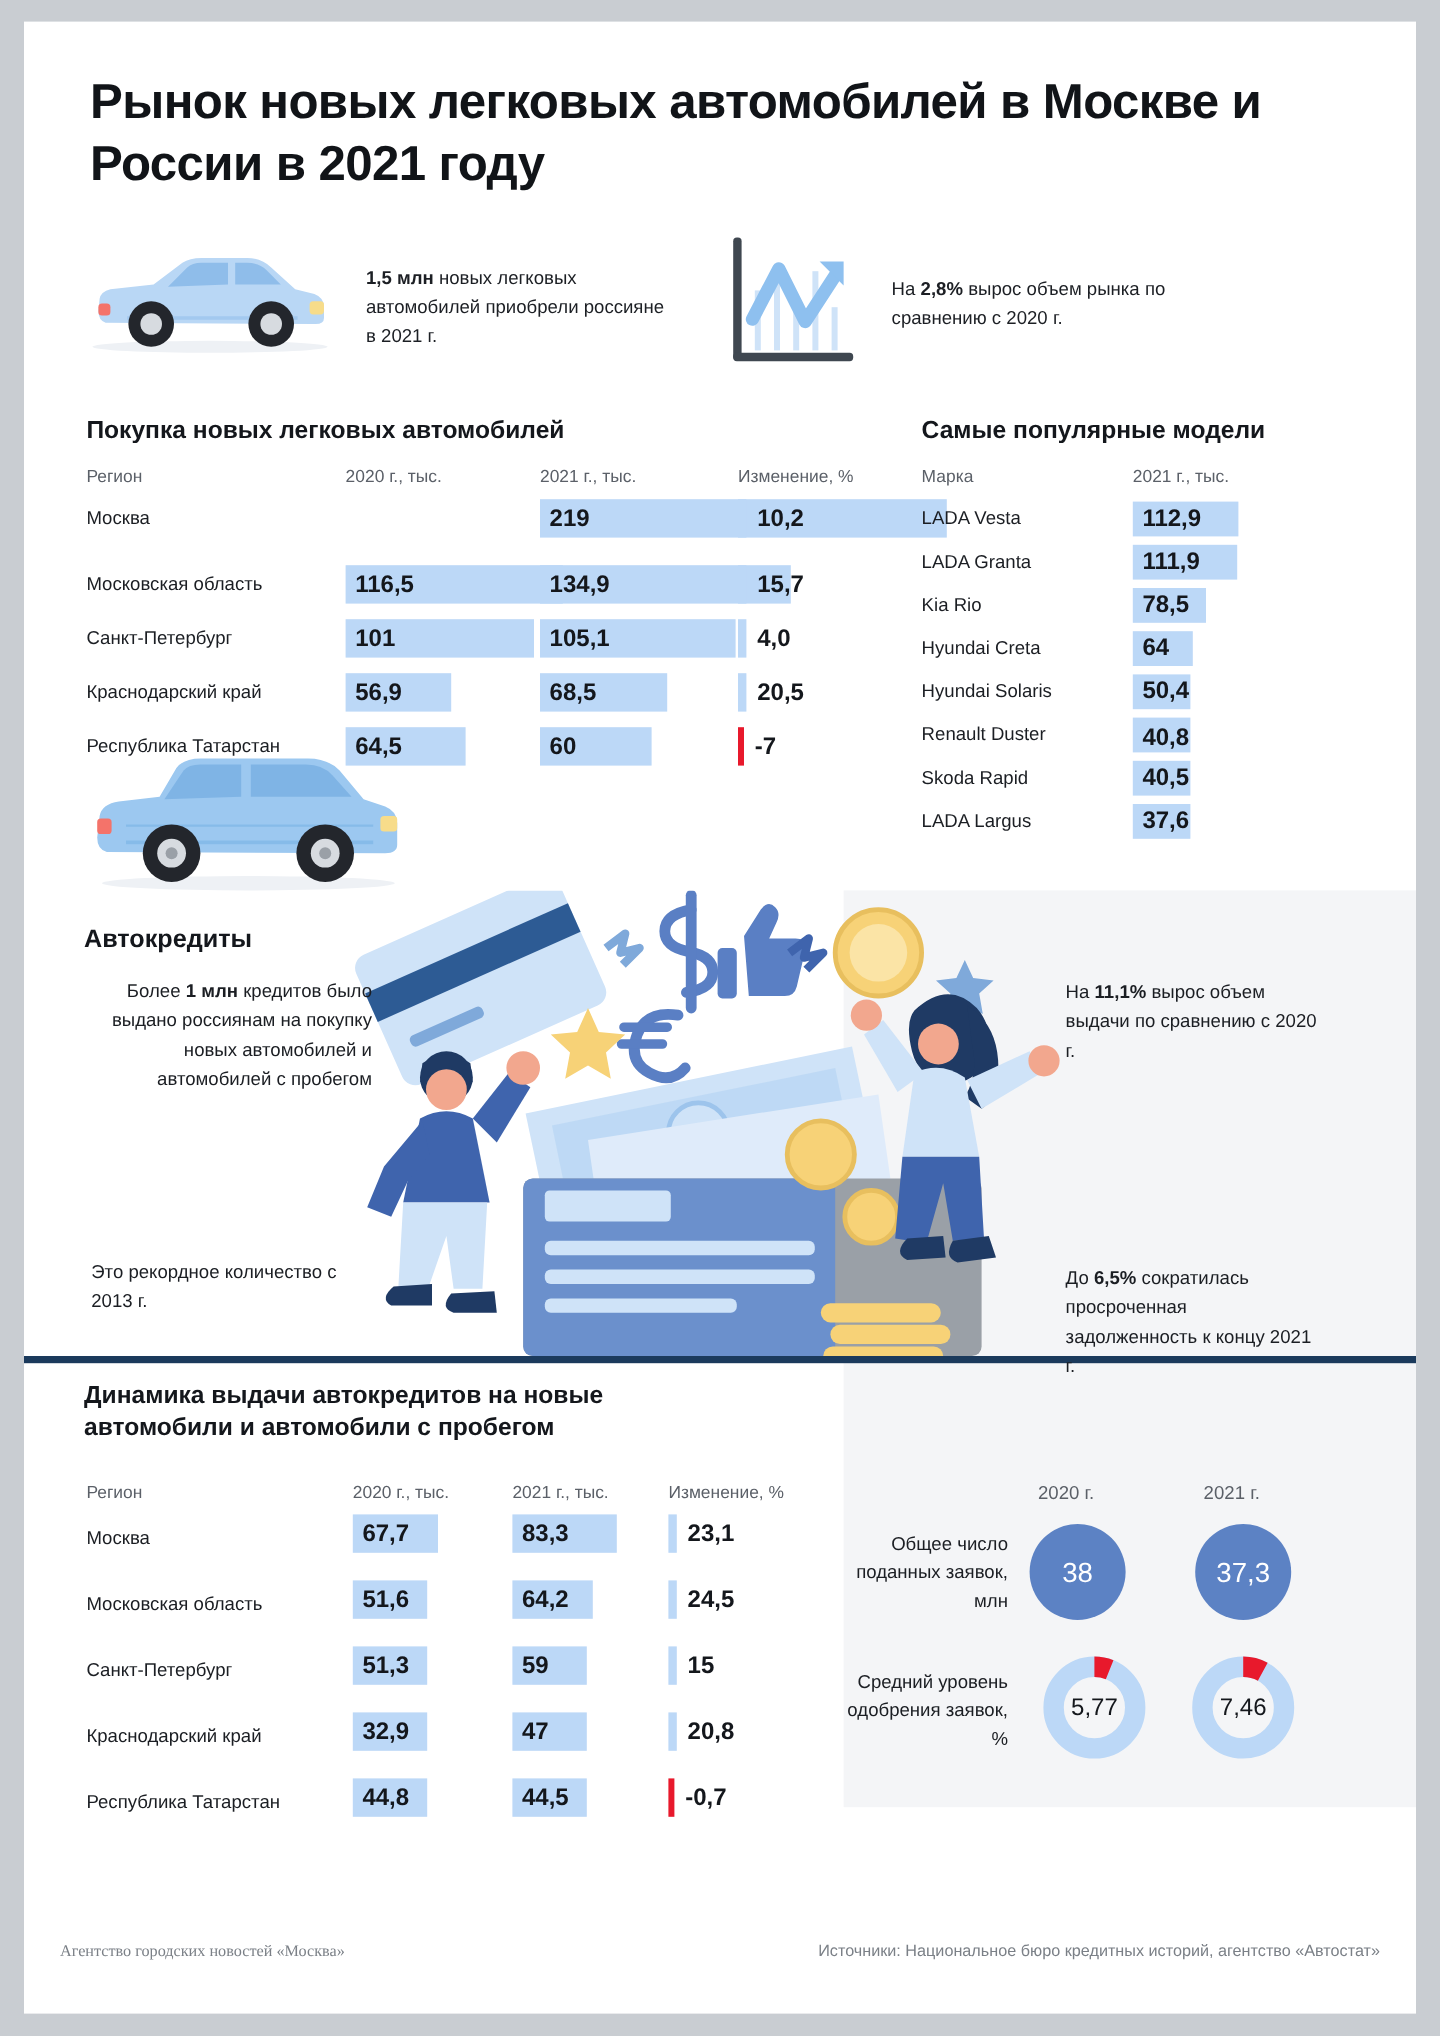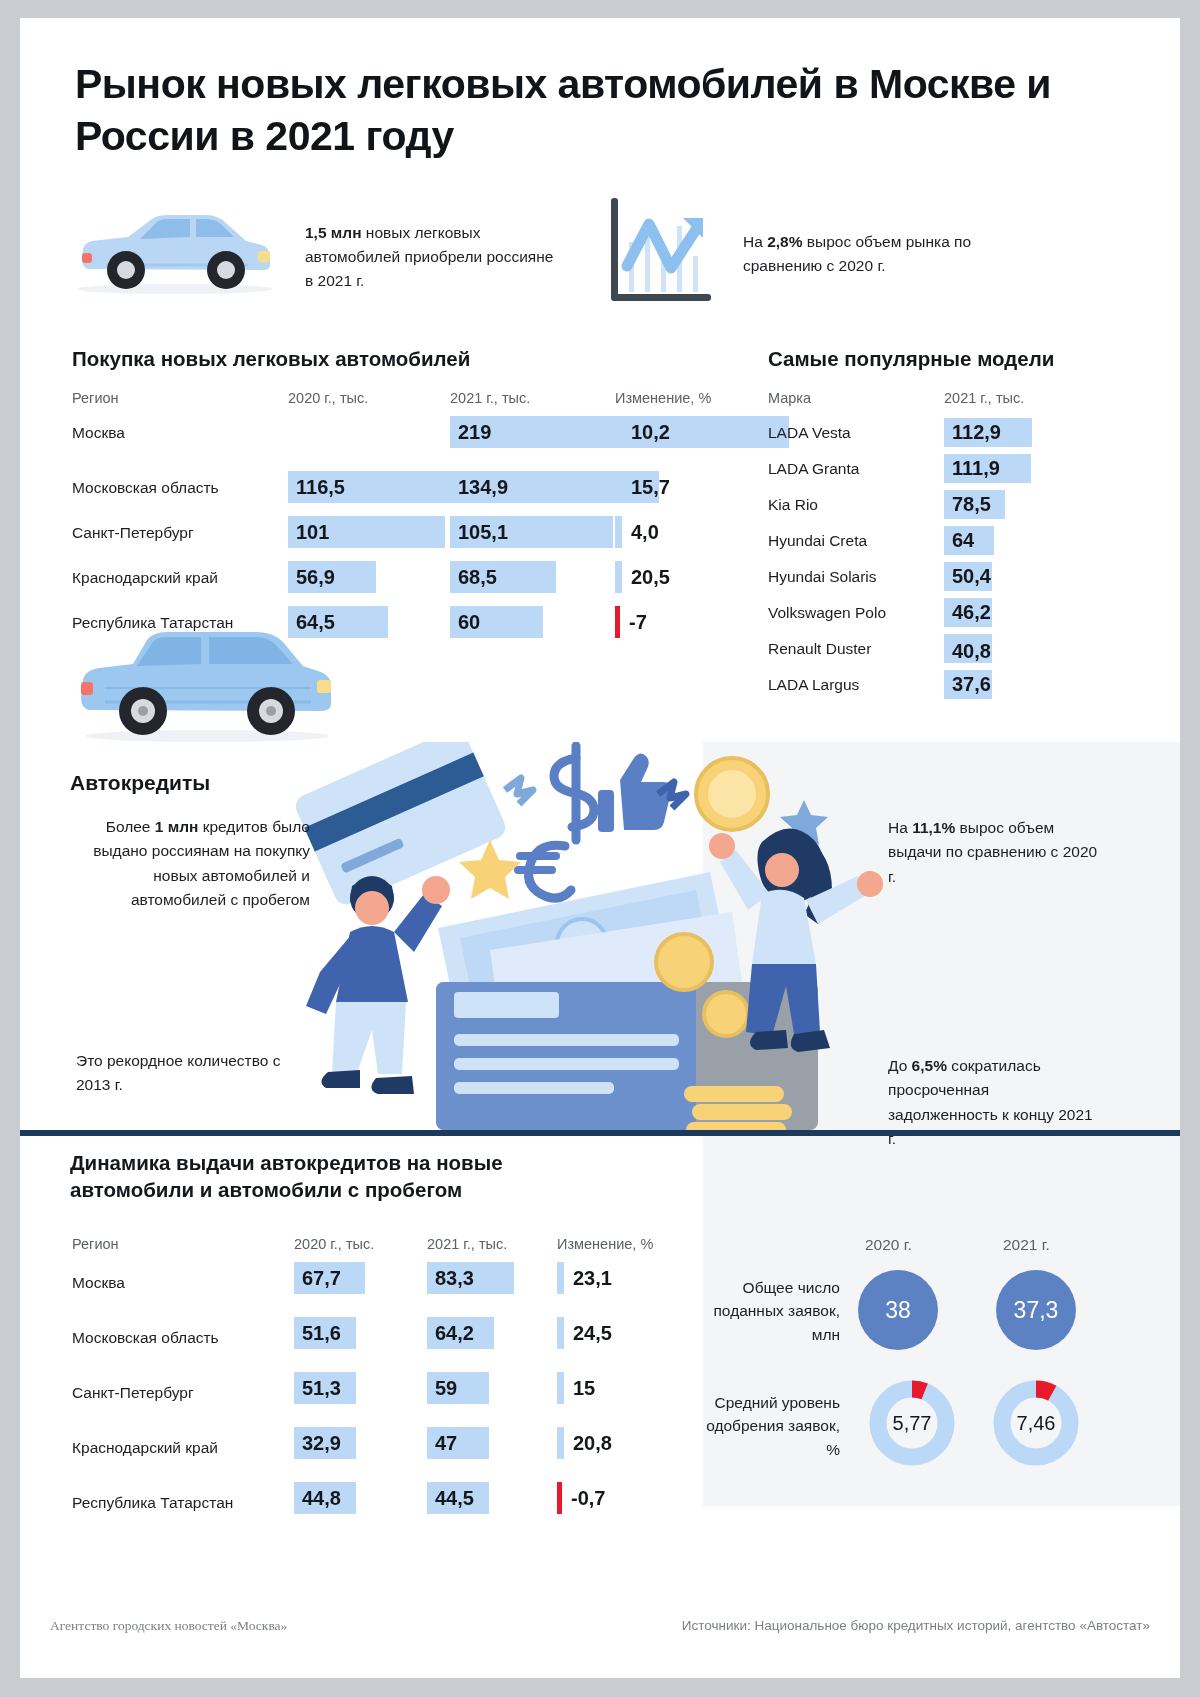--- a/index.html
+++ b/index.html
@@ -331,29 +331,29 @@
             <span>64</span>
           </div>
         </div>
         <div class="row">
           <div class="rlabel">Hyundai Solaris</div>
           <div class="cell" style="width: 48px;">
             <span>50,4</span>
           </div>
         </div>
         <div class="row">
-          <div class="rlabel">Volkswagen Polo</div>
-          <div class="cell" style="width: 48px;">
-            <span>46,2</span>
-          </div>
-        </div>
-        <div class="row">
           <div class="rlabel">Renault Duster</div>
           <div class="cell" style="width: 48px; align-items: flex-end;">
             <span>40,8</span>
+          </div>
+        </div>
+        <div class="row">
+          <div class="rlabel">Skoda Rapid</div>
+          <div class="cell" style="width: 48px;">
+            <span>40,5</span>
           </div>
         </div>
         <div class="row">
           <div class="rlabel">LADA Largus</div>
           <div class="cell" style="width: 48px;">
             <span>37,6</span>
           </div>
         </div>
       </div>
   </div>

